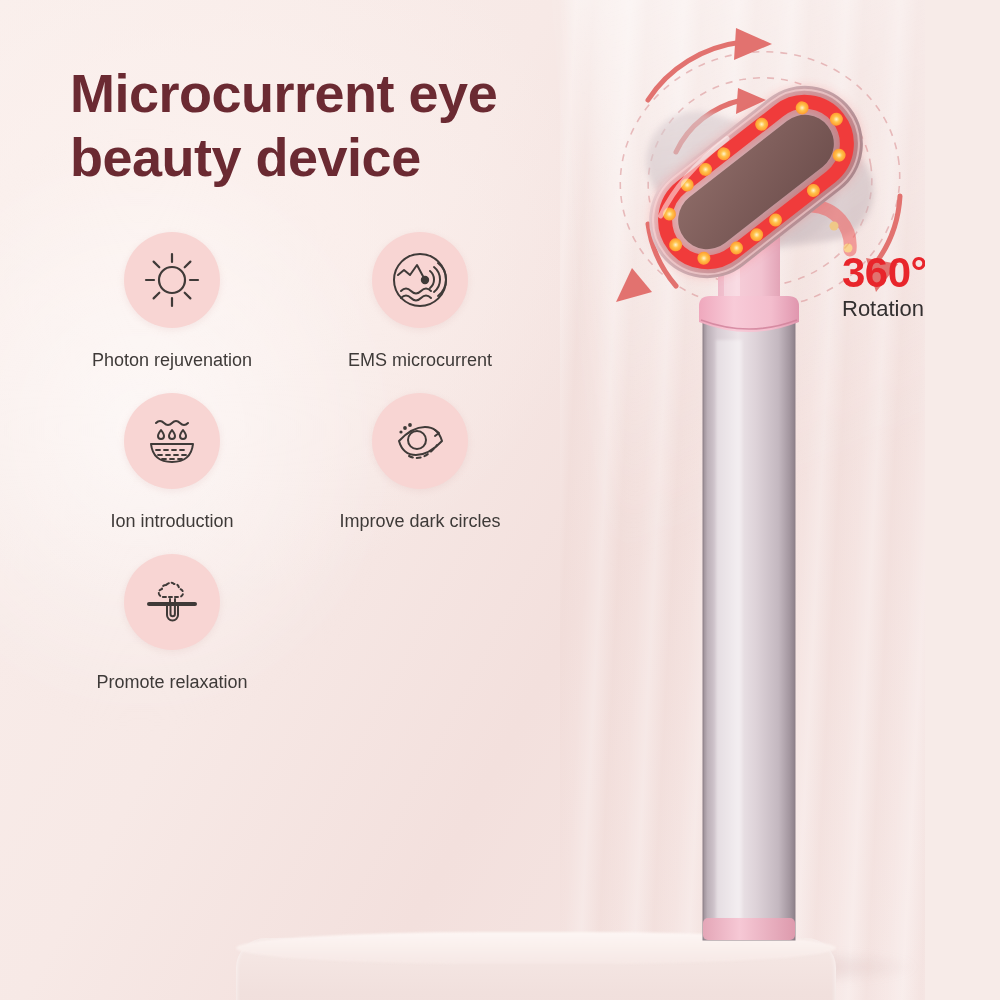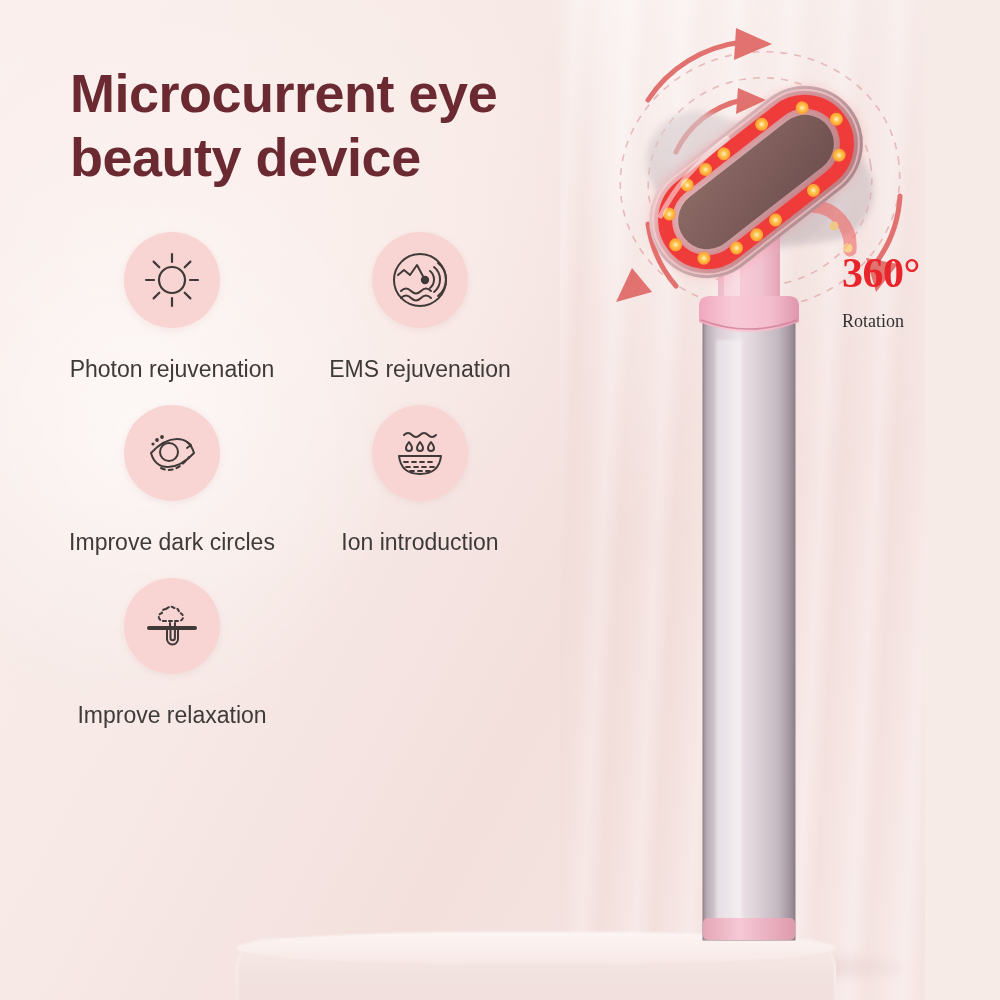--- a/index.html
+++ b/index.html
@@ -106,47 +106,46 @@
     width: 96px; height: 96px;
     border-radius: 50%;
     background: #f8d5d3;
     display: flex;
     align-items: center;
     justify-content: center;
     box-shadow: 0 2px 7px rgba(204,150,150,.16);
   }
   .feat-circle svg { display:block; }
   .feat-label {
-    margin-top: 28px;
-    font-size: 23px;
+    margin-top: 22px;
+    font-size: 18px;
     color: #3e3a38;
     text-align: center;
     white-space: nowrap;
   }
 
   
   .device { position: absolute; left: 0; top: 0; width: 1000px; height: 1000px; }
 
   .rot-label {
     position: absolute;
     left: 842px; top: 252px;
     text-align: left;
-    font-family: Liberation Serif, serif;
   }
   .rot-deg {
     font-size: 42px;
     font-weight: bold;
     color: #e8252b;
     line-height: 1;
     letter-spacing: -0.5px;
   }
   .rot-word {
-    font-size: 18px;
+    font-size: 22px;
     color: #333030;
-    margin-top: 18px;
+    margin-top: 4px;
     line-height: 1;
   }
 </style>
 </head>
 <body>
 
 <div id="stage">
 
   <div class="curtains"></div>
   <div class="curtain-wash"></div>
@@ -330,38 +329,23 @@
           <circle cx="31" cy="31" r="26"></circle>
           <path d="M9 26 L15 21 L21 26 L28 16 L36 31"></path>
           <circle cx="36" cy="31" r="3.2" fill="#3f3a38"></circle>
           <path d="M41 22 a11 11 0 0 1 0 17"></path>
           <path d="M45 18 a16 16 0 0 1 0 25"></path>
           <path d="M49 14 a21 21 0 0 1 0 33"></path>
           <path d="M12 42 q5 -5 10 0 t10 0 t10 0"></path>
           <path d="M12 49 q5 -5 10 0 t10 0 t10 0"></path>
         </svg>
       </div>
-      <div class="feat-label">EMS rejuvenation</div>
-    </div>
-
-
-    <div class="feature">
-      <div class="feat-circle">
-        <svg width="62" height="62" viewBox="0 0 62 62" fill="none" stroke="#3f3a38" stroke-width="2" stroke-linecap="round" stroke-linejoin="round">
-          <path d="M10 31 q13 -14 26 -14 q13 0 17 14 q-13 14 -26 14 q-13 0 -17 -14 Z"></path>
-          <circle cx="28" cy="30" r="9"></circle>
-          <circle cx="16" cy="18" r="1.9" fill="#3f3a38" stroke="none"></circle>
-          <circle cx="21" cy="15" r="1.9" fill="#3f3a38" stroke="none"></circle>
-          <circle cx="12" cy="22" r="1.6" fill="#3f3a38" stroke="none"></circle>
-          <path d="M20 46 q14 7 28 -11" stroke-dasharray="4 4"></path>
-          <path d="M46 20 l4 3 l-4 3"></path>
-        </svg>
-      </div>
-      <div class="feat-label">Improve dark circles</div>
-    </div>
+      <div class="feat-label">EMS microcurrent</div>
+    </div>
+
 
     <div class="feature">
       <div class="feat-circle">
         <svg width="62" height="62" viewBox="0 0 62 62" fill="none" stroke="#3f3a38" stroke-width="2" stroke-linecap="round" stroke-linejoin="round">
           <path d="M15 13 q4 -4 8 0 t8 0 t8 0 t8 0"></path>
           <path d="M20 20 q3 4 3 6 a3 3 0 0 1 -6 0 q0 -2 3 -6 Z"></path>
           <path d="M31 20 q3 4 3 6 a3 3 0 0 1 -6 0 q0 -2 3 -6 Z"></path>
           <path d="M42 20 q3 4 3 6 a3 3 0 0 1 -6 0 q0 -2 3 -6 Z"></path>
           <path d="M10 34 L52 34 Q50 52 31 52 Q12 52 10 34 Z"></path>
           <g stroke-dasharray="4 4" stroke-width="1.8">
@@ -370,28 +354,43 @@
             <line x1="21" y1="49" x2="41" y2="49"></line>
           </g>
         </svg>
       </div>
       <div class="feat-label">Ion introduction</div>
     </div>
 
     <div class="feature">
       <div class="feat-circle">
         <svg width="62" height="62" viewBox="0 0 62 62" fill="none" stroke="#3f3a38" stroke-width="2" stroke-linecap="round" stroke-linejoin="round">
+          <path d="M10 31 q13 -14 26 -14 q13 0 17 14 q-13 14 -26 14 q-13 0 -17 -14 Z"></path>
+          <circle cx="28" cy="30" r="9"></circle>
+          <circle cx="16" cy="18" r="1.9" fill="#3f3a38" stroke="none"></circle>
+          <circle cx="21" cy="15" r="1.9" fill="#3f3a38" stroke="none"></circle>
+          <circle cx="12" cy="22" r="1.6" fill="#3f3a38" stroke="none"></circle>
+          <path d="M20 46 q14 7 28 -11" stroke-dasharray="4 4"></path>
+          <path d="M46 20 l4 3 l-4 3"></path>
+        </svg>
+      </div>
+      <div class="feat-label">Improve dark circles</div>
+    </div>
+
+    <div class="feature">
+      <div class="feat-circle">
+        <svg width="62" height="62" viewBox="0 0 62 62" fill="none" stroke="#3f3a38" stroke-width="2" stroke-linecap="round" stroke-linejoin="round">
           <path d="M25 14 q-4 0 -4 4 q-4 1 -3 5 q1 3 5 3 l14 0 q5 0 5 -4 q0 -4 -4 -4 q0 -5 -5 -5 q-3 -3 -8 1 Z" stroke-dasharray="3 3"></path>
           <line x1="29" y1="28" x2="29" y2="34"></line>
           <line x1="34" y1="28" x2="34" y2="34"></line>
           <line x1="8" y1="33" x2="54" y2="33" stroke-width="4"></line>
           <path d="M26 33 L26 44 a5.5 5.5 0 0 0 11 0 L37 33"></path>
           <path d="M29.5 33 L29.5 43 a2.2 2.2 0 0 0 4.4 0 L33.9 33"></path>
         </svg>
       </div>
-      <div class="feat-label">Improve relaxation</div>
+      <div class="feat-label">Promote relaxation</div>
     </div>
 
 
 
   </div>
 
 </div>
 
 </body></html>

